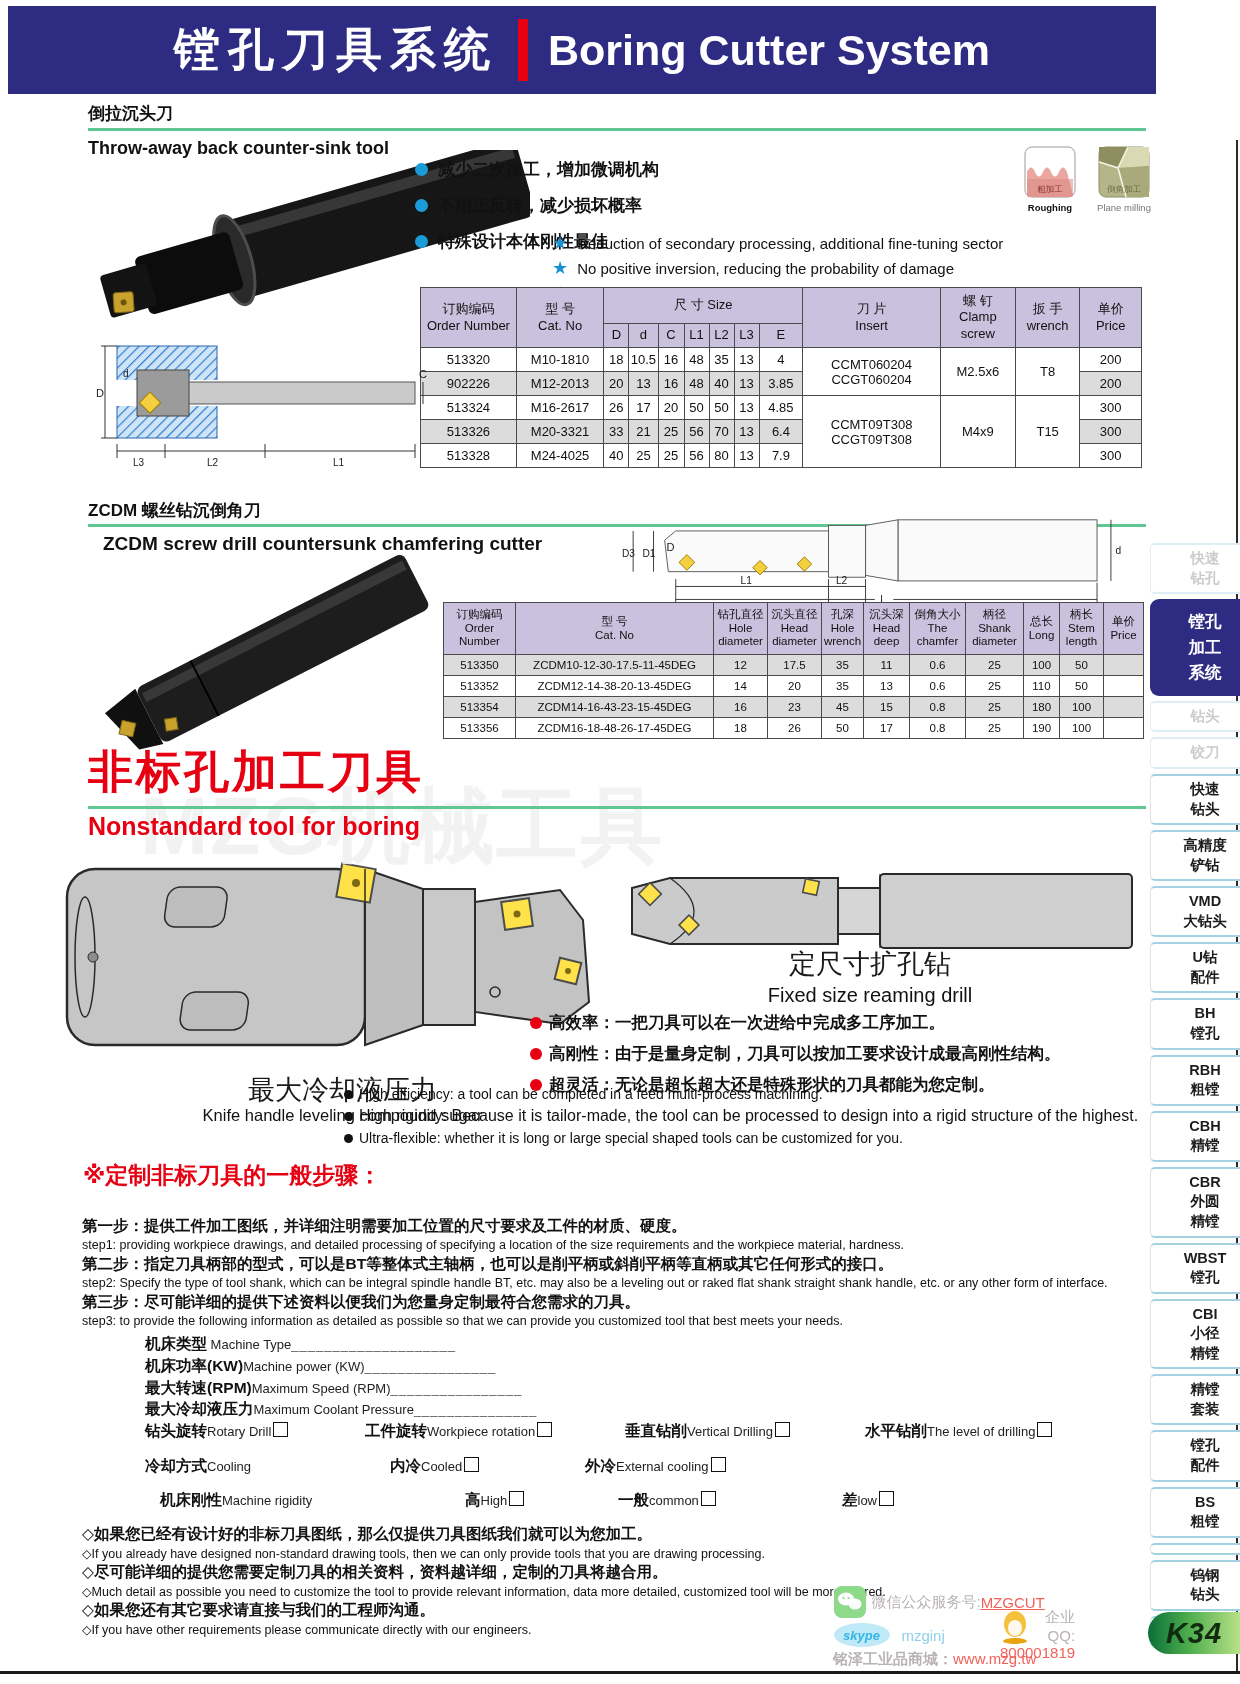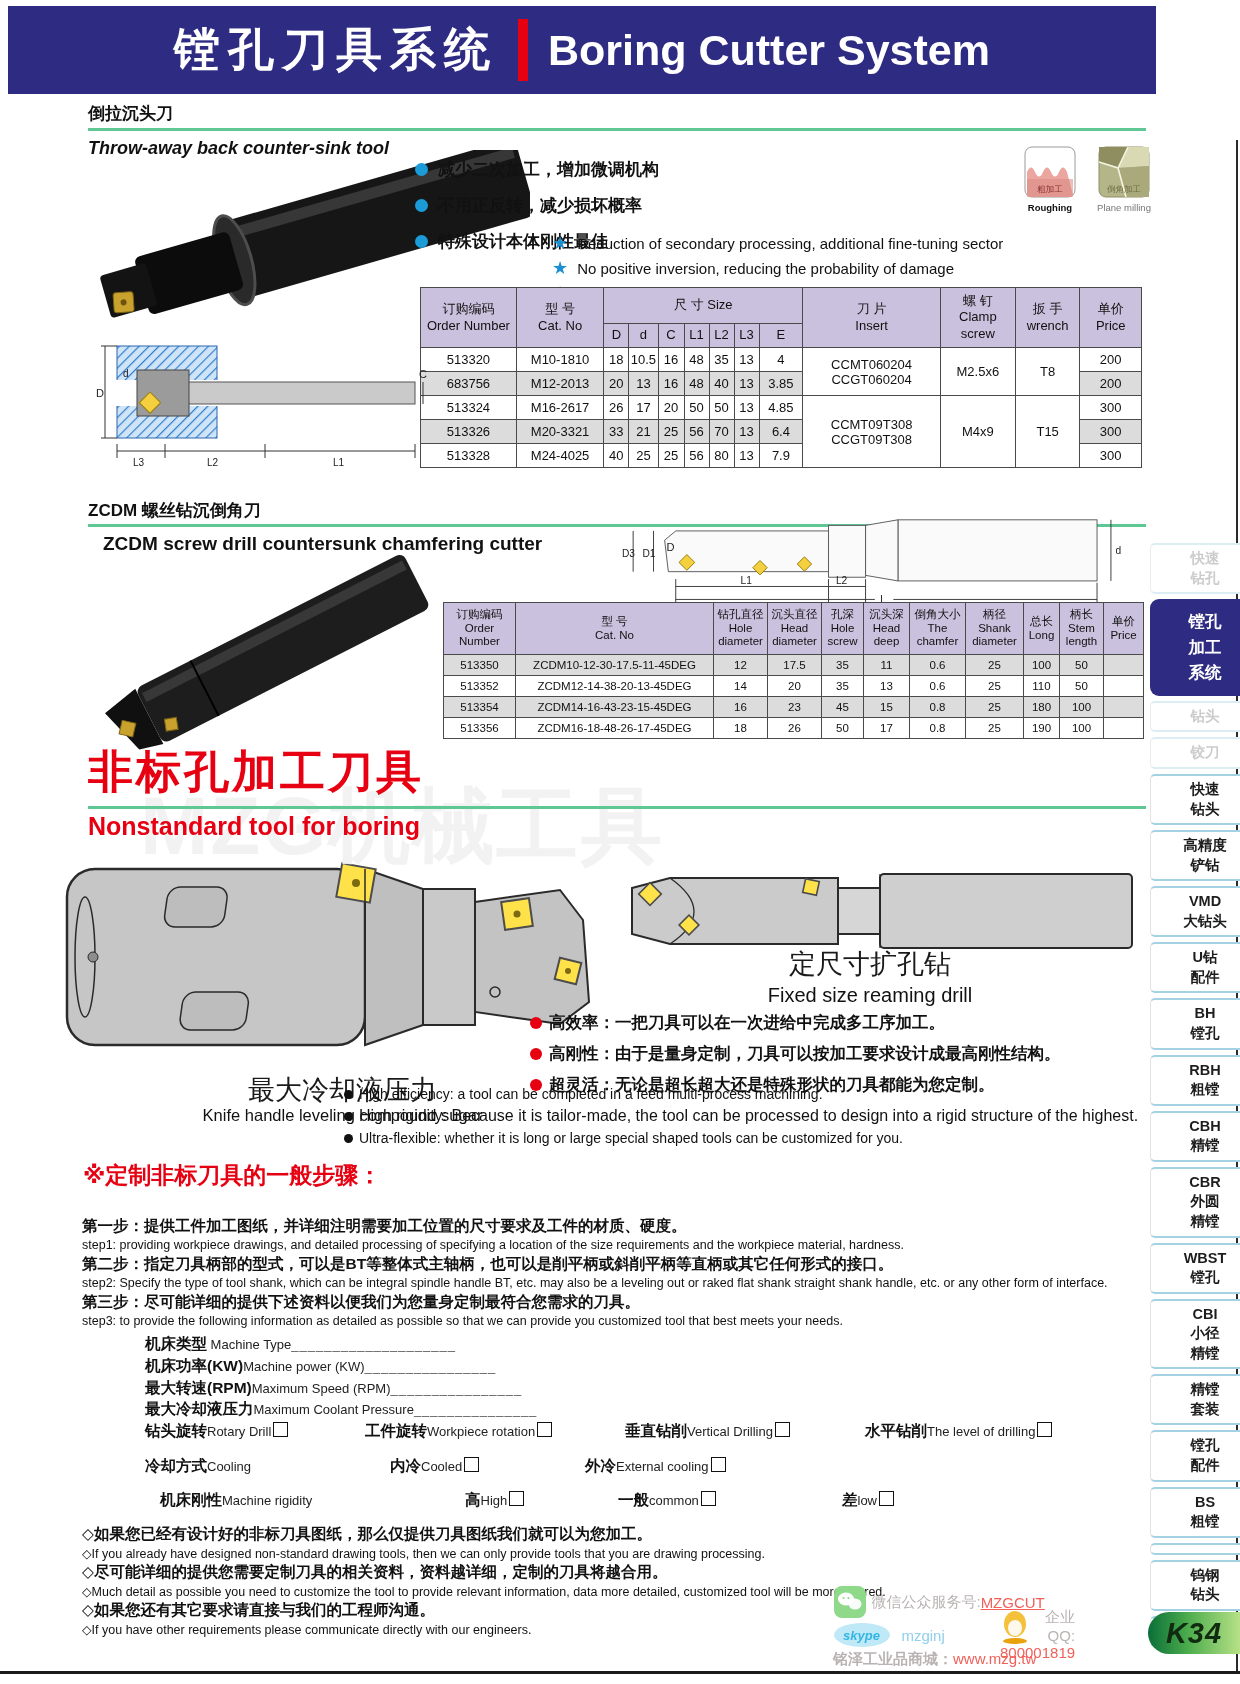--- a/index.html
+++ b/index.html
@@ -65,21 +65,21 @@
     <span class="zh">镗孔刀具系统</span>
     <span class="bar"></span>
     <span class="en">Boring Cutter System</span>
   </div>
 
   <div class="abs" style="left:1236px;top:140px;width:2px;height:1532px;background:#2a2a2a;"></div>
   <div class="abs" style="left:0;top:1671px;width:1240px;height:3px;background:#1a1a1a;"></div>
 
   <div class="abs" style="left:88px;top:102px;font-size:17px;font-weight:bold;">倒拉沉头刀</div>
   <div class="abs gline" style="left:88px;top:128px;width:1058px;"></div>
-  <div class="abs" style="left:88px;top:138px;font-size:18px;font-weight:bold;font-style:italic;">Throw-away back counter-sink tool</div>
+  <div class="abs" style="left:88px;top:138px;font-size:18px;font-weight:bold;">Throw-away back counter-sink tool</div>
 
   <svg class="abs" style="left:80px;top:150px;" width="450" height="185" viewBox="0 0 450 185">
     <g transform="rotate(-16 225 92)">
       <rect x="150" y="50" width="305" height="80" rx="10" fill="#161616"></rect>
       <rect x="155" y="58" width="295" height="11" fill="#3d3d3d" opacity="0.85"></rect>
       <ellipse cx="152" cy="90" rx="17" ry="46" fill="#2a2a2a" stroke="#4d4d4d" stroke-width="3"></ellipse>
       <rect x="56" y="60" width="98" height="60" rx="6" fill="#0c0c0c"></rect>
       <rect x="18" y="68" width="48" height="44" rx="4" fill="#131313"></rect>
       <rect x="24" y="90" width="20" height="20" rx="3" fill="#c9a22d" stroke="#7d6414" transform="rotate(12 34 100)"></rect>
       <circle cx="34" cy="100" r="3" fill="#6b5310"></circle>
@@ -192,21 +192,21 @@
         <td>35</td>
         <td>13</td>
         <td>4</td>
         <td rowspan="2" class="pre wcell">CCMT060204
 CCGT060204</td>
         <td rowspan="2" class="wcell">M2.5x6</td>
         <td rowspan="2" class="wcell">T8</td>
         <td>200</td>
       </tr>
       <tr style="height:24px;" class="gray">
-        <td>683756</td>
+        <td>902226</td>
         <td>M12-2013</td>
         <td>20</td>
         <td>13</td>
         <td>16</td>
         <td>48</td>
         <td>40</td>
         <td>13</td>
         <td>3.85</td>
         <td>200</td>
       </tr>
@@ -346,21 +346,21 @@
         <th class="pre">型 号
 Cat. No</th>
         <th class="pre">钻孔直径
 Hole
 diameter</th>
         <th class="pre">沉头直径
 Head
 diameter</th>
         <th class="pre">孔深
 Hole
-screw</th>
+wrench</th>
         <th class="pre">沉头深
 Head
 deep</th>
         <th class="pre">倒角大小
 The
 chamfer</th>
         <th class="pre">柄径
 Shank
 diameter</th>
         <th class="pre">总长

